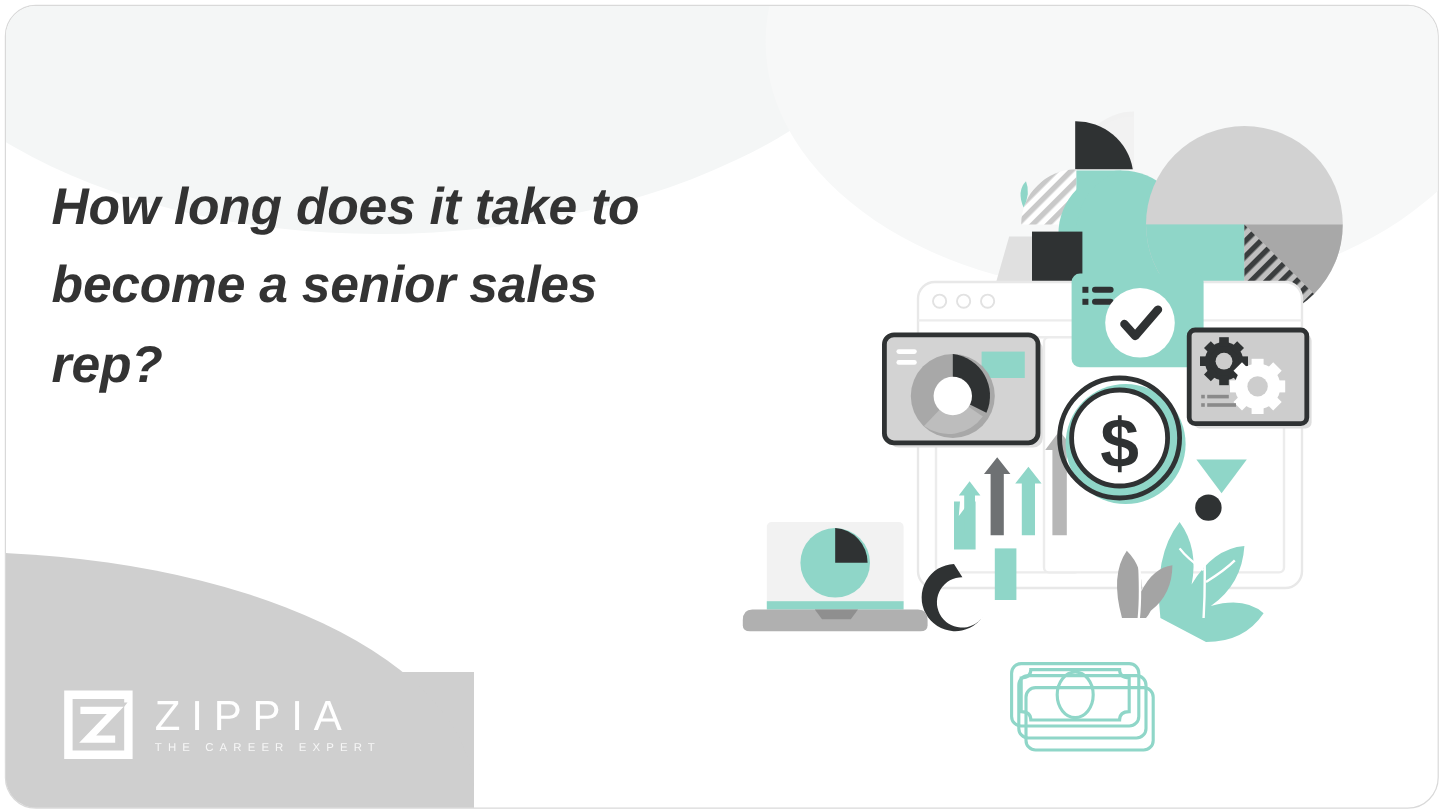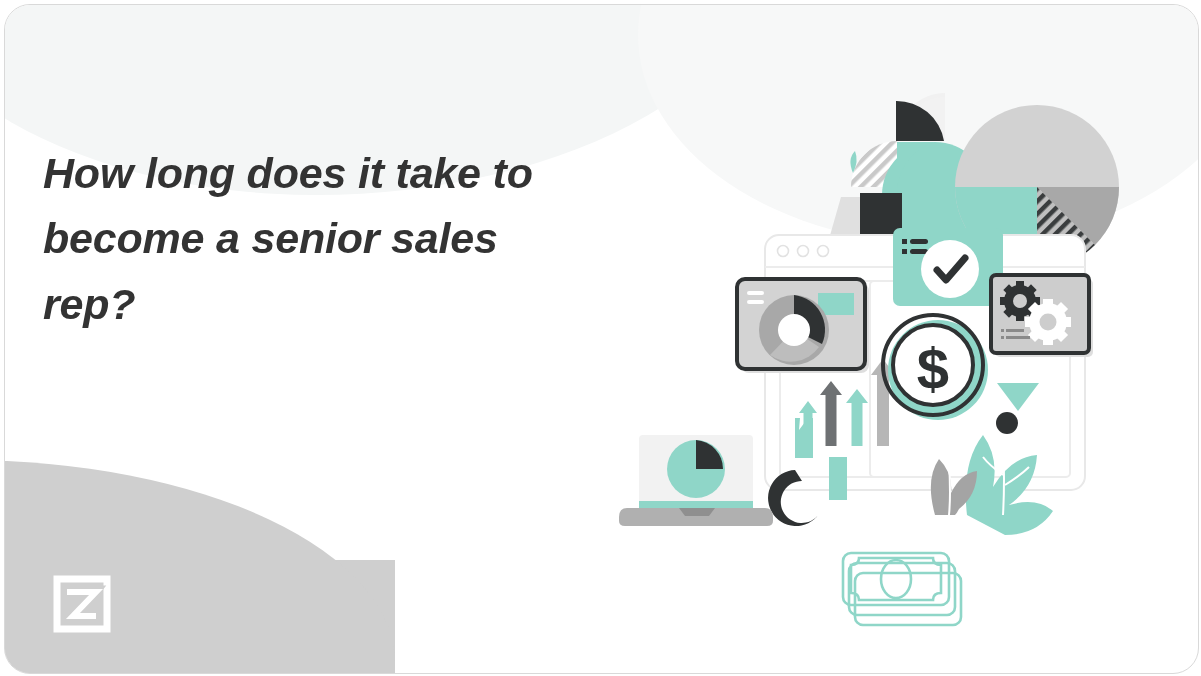--- a/index.html
+++ b/index.html
@@ -62,20 +62,24 @@
 
     <div class="headline">How long does it take to become a senior sales rep?</div>
 
     <div class="logo">
       <div class="logo-mark">
         <svg width="58" height="58" viewBox="0 0 58 58" aria-hidden="true">
           <path d="M4 4 H54 V54 H4 Z" fill="none" stroke="#ffffff" stroke-width="7"></path>
           <path d="M12 14 H46 L22 44 H46" fill="none" stroke="#cfcfcf" stroke-width="7"></path>
           <path d="M14 17 H43 L20 41 H43" fill="none" stroke="#ffffff" stroke-width="6"></path>
         </svg>
+      </div>
+      <div class="logo-text">
+        <div class="logo-name">ZIPPIA</div>
+        <div class="logo-tag">THE CAREER EXPERT</div>
       </div>
     </div>
 
     <div class="illus">
       <svg width="580" height="600" viewBox="0 0 580 600" aria-hidden="true">
         <defs>
           <pattern id="stripeGray" width="9" height="9" patternUnits="userSpaceOnUse" patternTransform="rotate(45)">
             <rect width="9" height="9" fill="#ffffff"></rect>
             <rect width="4.5" height="9" fill="#c9c9c9"></rect>
           </pattern>

